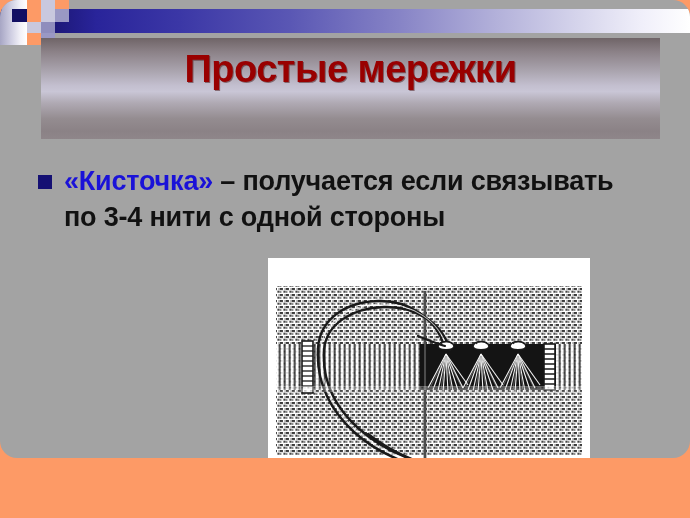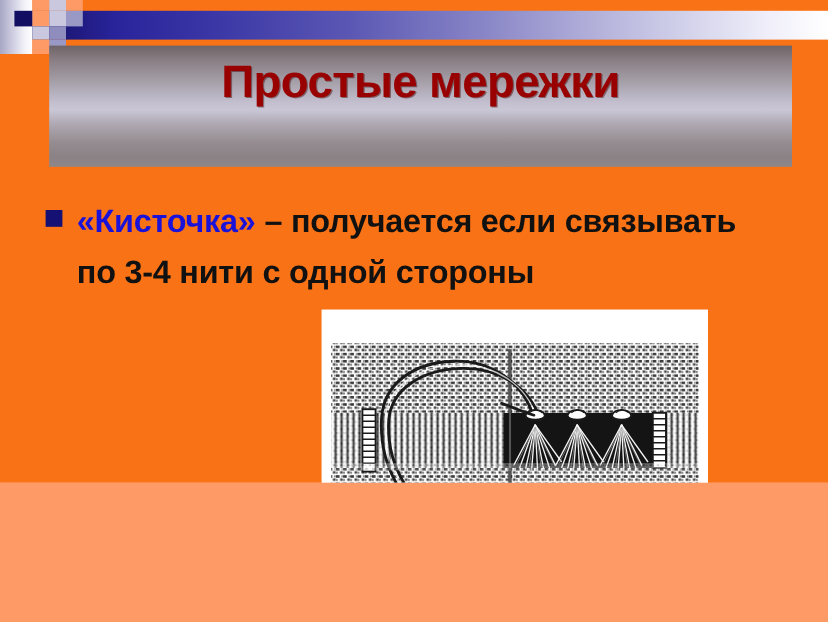--- a/index.html
+++ b/index.html
@@ -11,23 +11,24 @@
     width: 690px;
     height: 518px;
     overflow: hidden;
     background: #fd9a66;
     font-family: "Liberation Sans", sans-serif;
   }
 
   #slide {
     position: relative;
     width: 690px;
-    height: 402px;
-    background: #f97316;
+    height: 458px;
+    background: #a3a3a3;
     overflow: hidden;
+    border-radius: 17px;
   }
 
   
   .top-bar {
     position: absolute;
     left: 0;
     top: 9px;
     width: 690px;
     height: 24px;
     background: linear-gradient(to right,
@@ -121,21 +122,21 @@
     position: absolute;
     left: 0;
     top: 12px;
     width: 14px;
     height: 14px;
     background: #151073;
   }
   .bullet-text {
     font-size: 27px;
     font-weight: bold;
-    line-height: 43px;
+    line-height: 36px;
     color: #111111;
     letter-spacing: -0.2px;
     text-align: center;
   }
   .kw-blue {
     color: #1a12d8;
   }
   .dash {
     color: #111111;
   }

